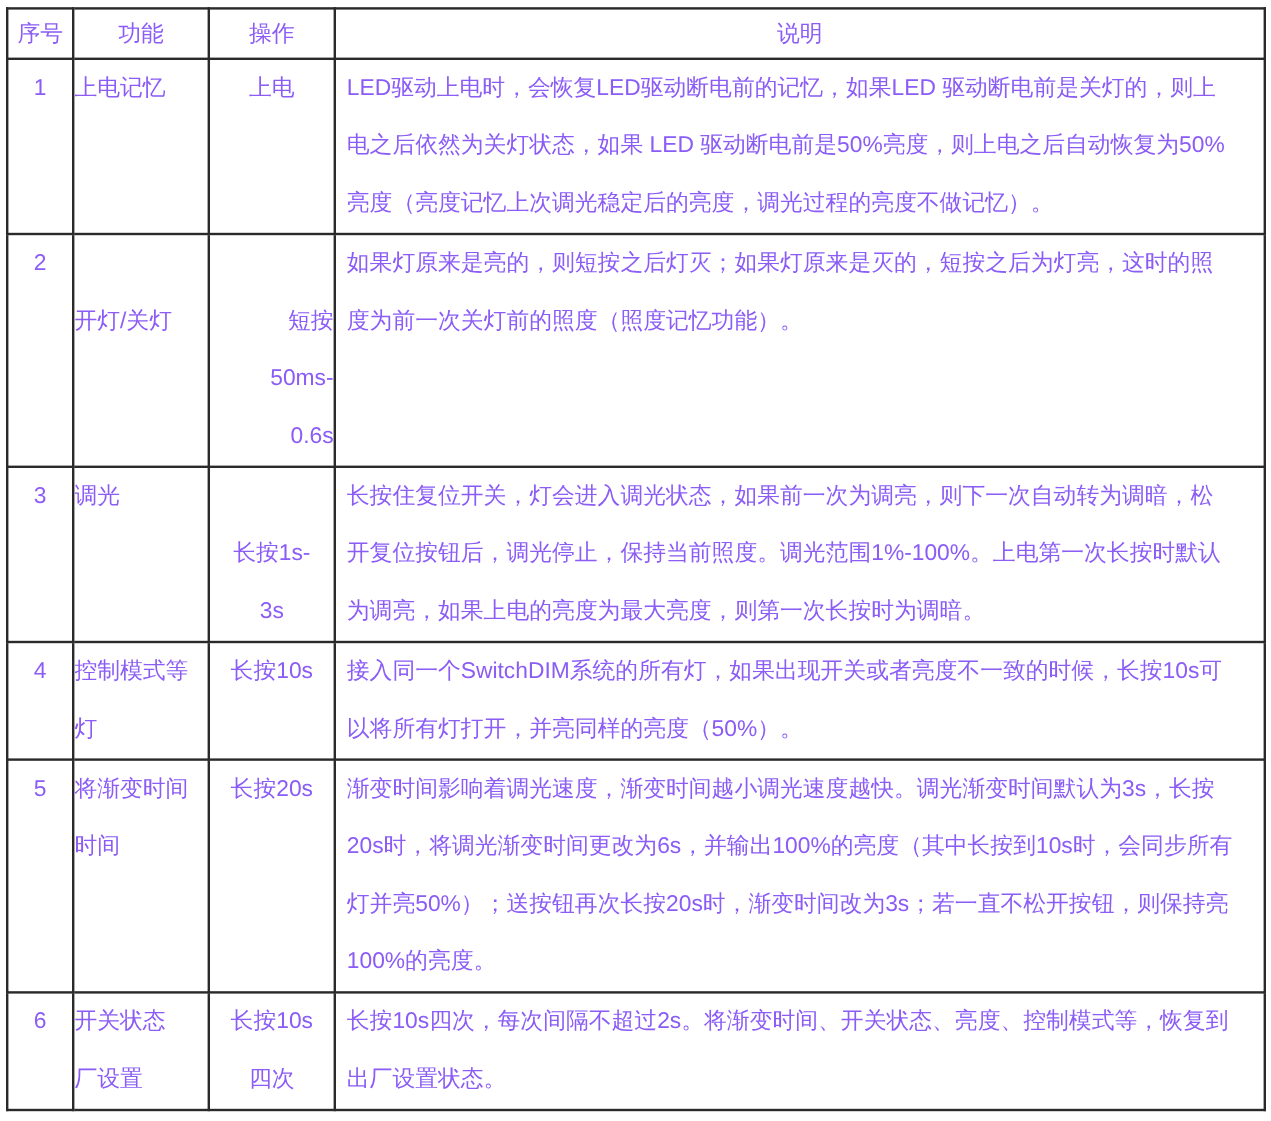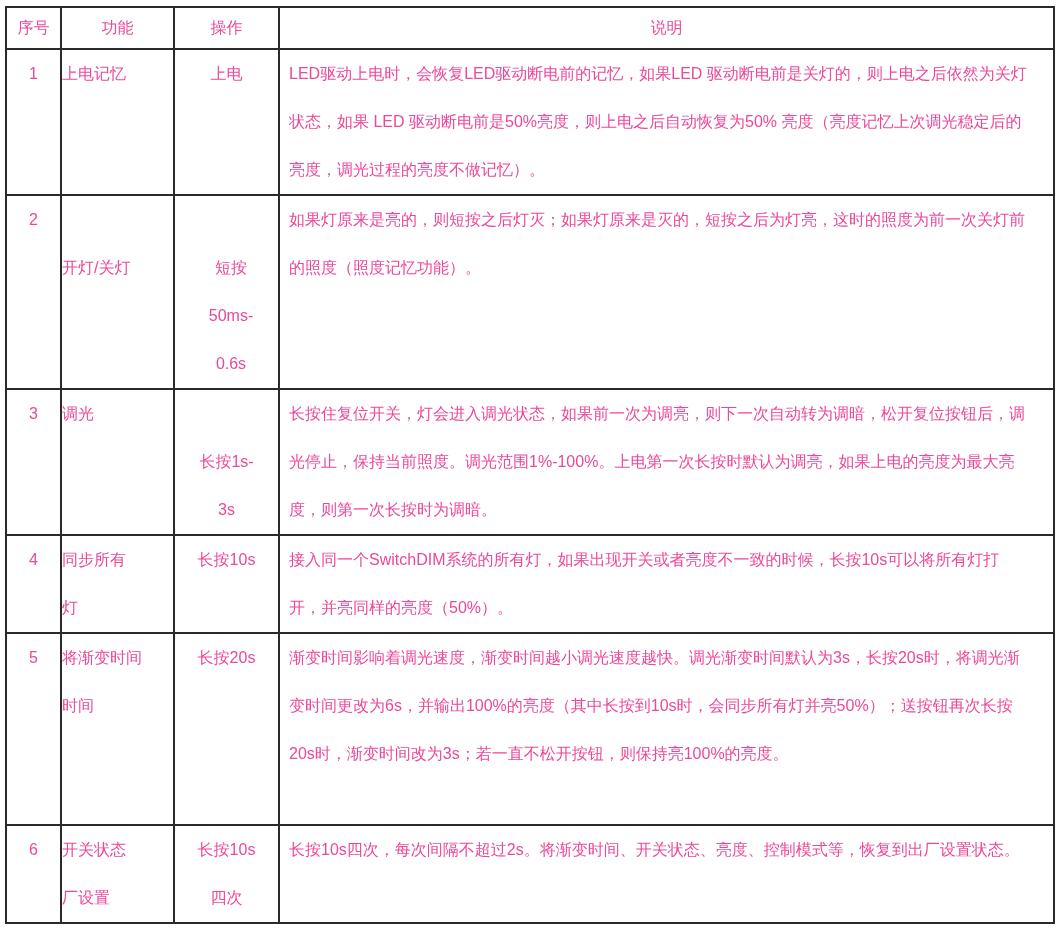--- a/index.html
+++ b/index.html
@@ -13,22 +13,22 @@
     height: 934px;
     box-sizing: border-box;
     padding: 6px 0 0 5px;
     background: #ffffff;
     overflow: hidden;
   }
   table.spec-table {
     border-collapse: collapse;
     table-layout: fixed;
     width: 1048px;
-    color: #ec4899;
-    font-size: 16px;
+    color: #8b5cf6;
+    font-size: 19px;
   }
   table.spec-table th,
   table.spec-table td {
     border: 2px solid #2a2a2a;
     box-sizing: border-box;
     overflow: hidden;
   }
   th {
     height: 42px;
     font-weight: normal;
@@ -40,21 +40,21 @@
     vertical-align: top;
     line-height: 48px;
     padding: 0;
   }
   tr.h2 { height: 96px; }
   tr.h3 { height: 144px; }
   tr.h4 { height: 192px; }
   td.c-no  { text-align: center; }
   td.c-fn  { text-align: left; }
   td.c-op  { text-align: center; margin-top: 28px; }
-  td.c-op.op-left { text-align: center; padding-left: 9px; }
+  td.c-op.op-left { text-align: right; padding-left: 9px; }
   td.c-desc {
     text-align: left;
     padding: 0 26px 0 9px;
   }
   td.push1 { padding-top: 48px; }
   .line { display: block; }
 </style>
 </head>
 <body>
 
@@ -118,21 +118,21 @@
         </td>
         <td class="c-desc">
           <span>长按住复位开关，灯会进入调光状态，如果前一次为调亮，则下一次自动转为调暗，松开复位按钮后，调光停止，保持当前照度。调光范围1%-100%。上电第一次长按时默认为调亮，如果上电的亮度为最大亮度，则第一次长按时为调暗。</span>
         </td>
       </tr>
       <tr class="h2">
         <td class="c-no">
           <span class="line">4</span>
         </td>
         <td class="c-fn">
-          <span class="line">同步所有</span>
+          <span class="line">控制模式等</span>
           <span class="line">灯</span>
         </td>
         <td class="c-op">
           <span class="line">长按10s</span>
         </td>
         <td class="c-desc">
           <span>接入同一个SwitchDIM系统的所有灯，如果出现开关或者亮度不一致的时候，长按10s可以将所有灯打开，并亮同样的亮度（50%）。</span>
         </td>
       </tr>
       <tr class="h4">

